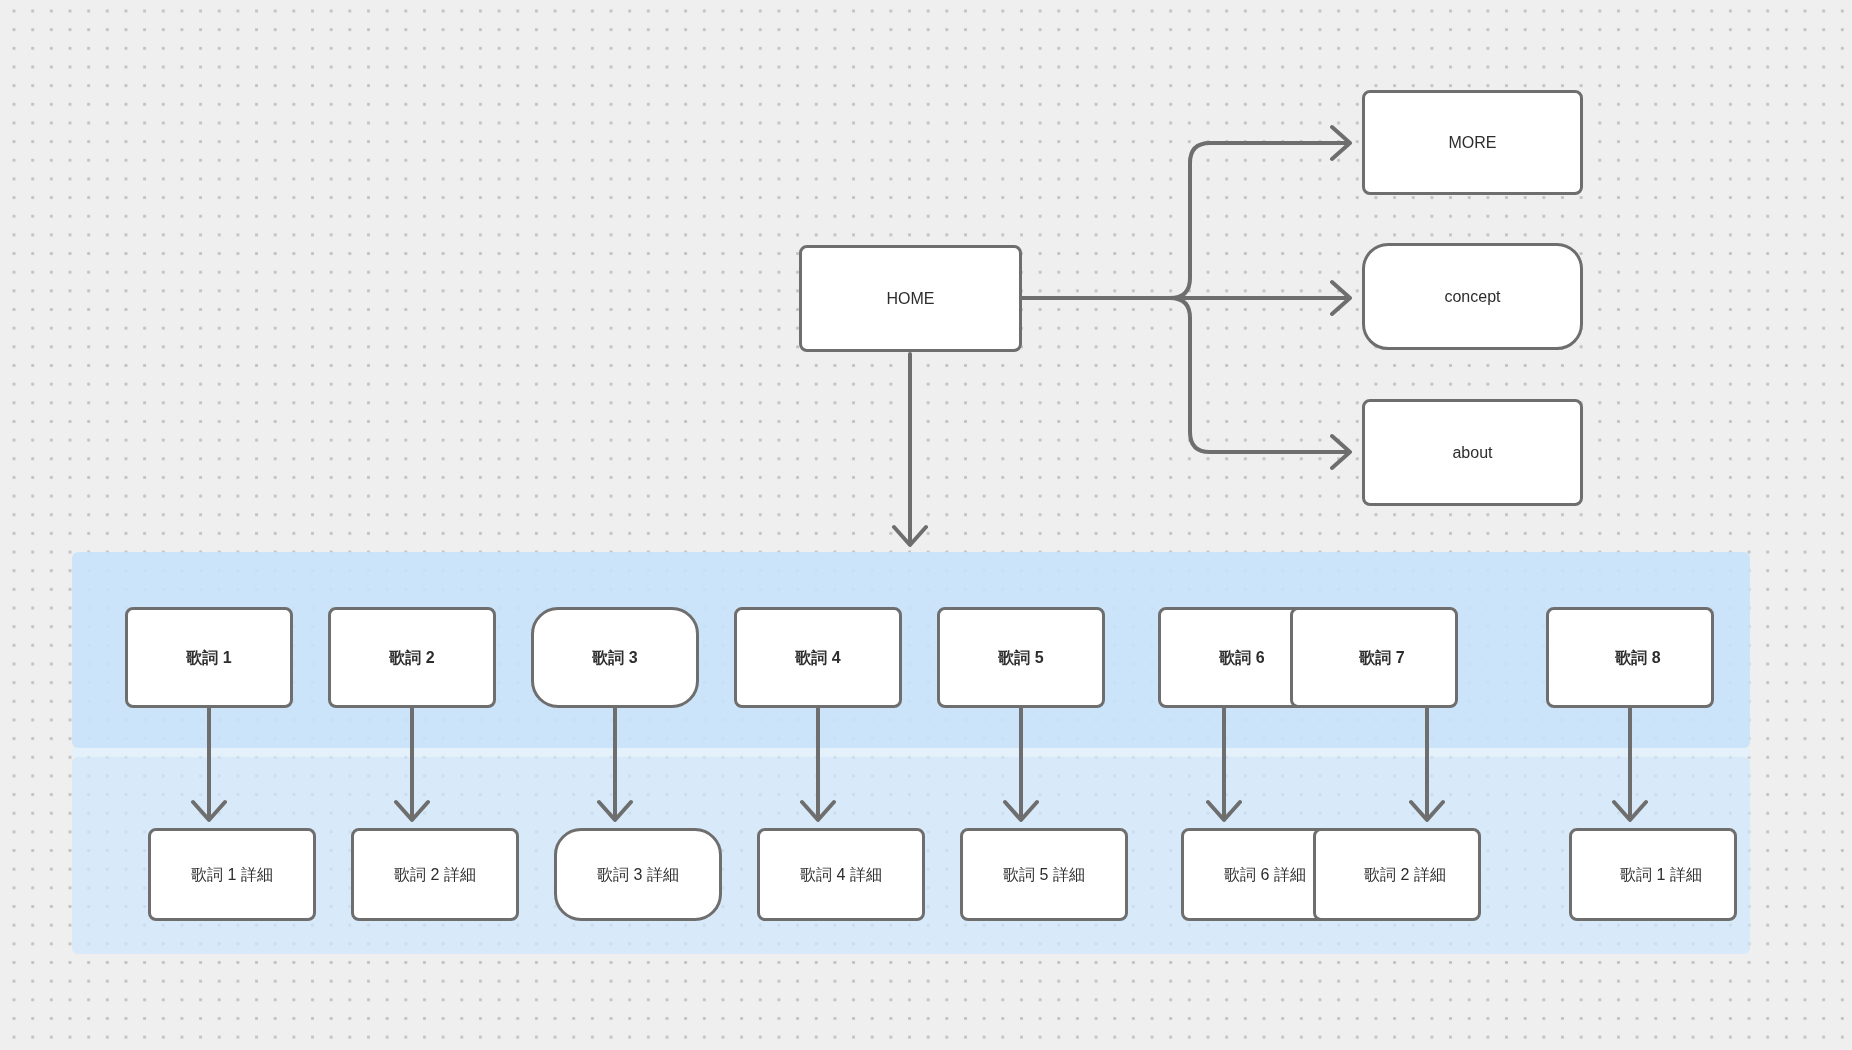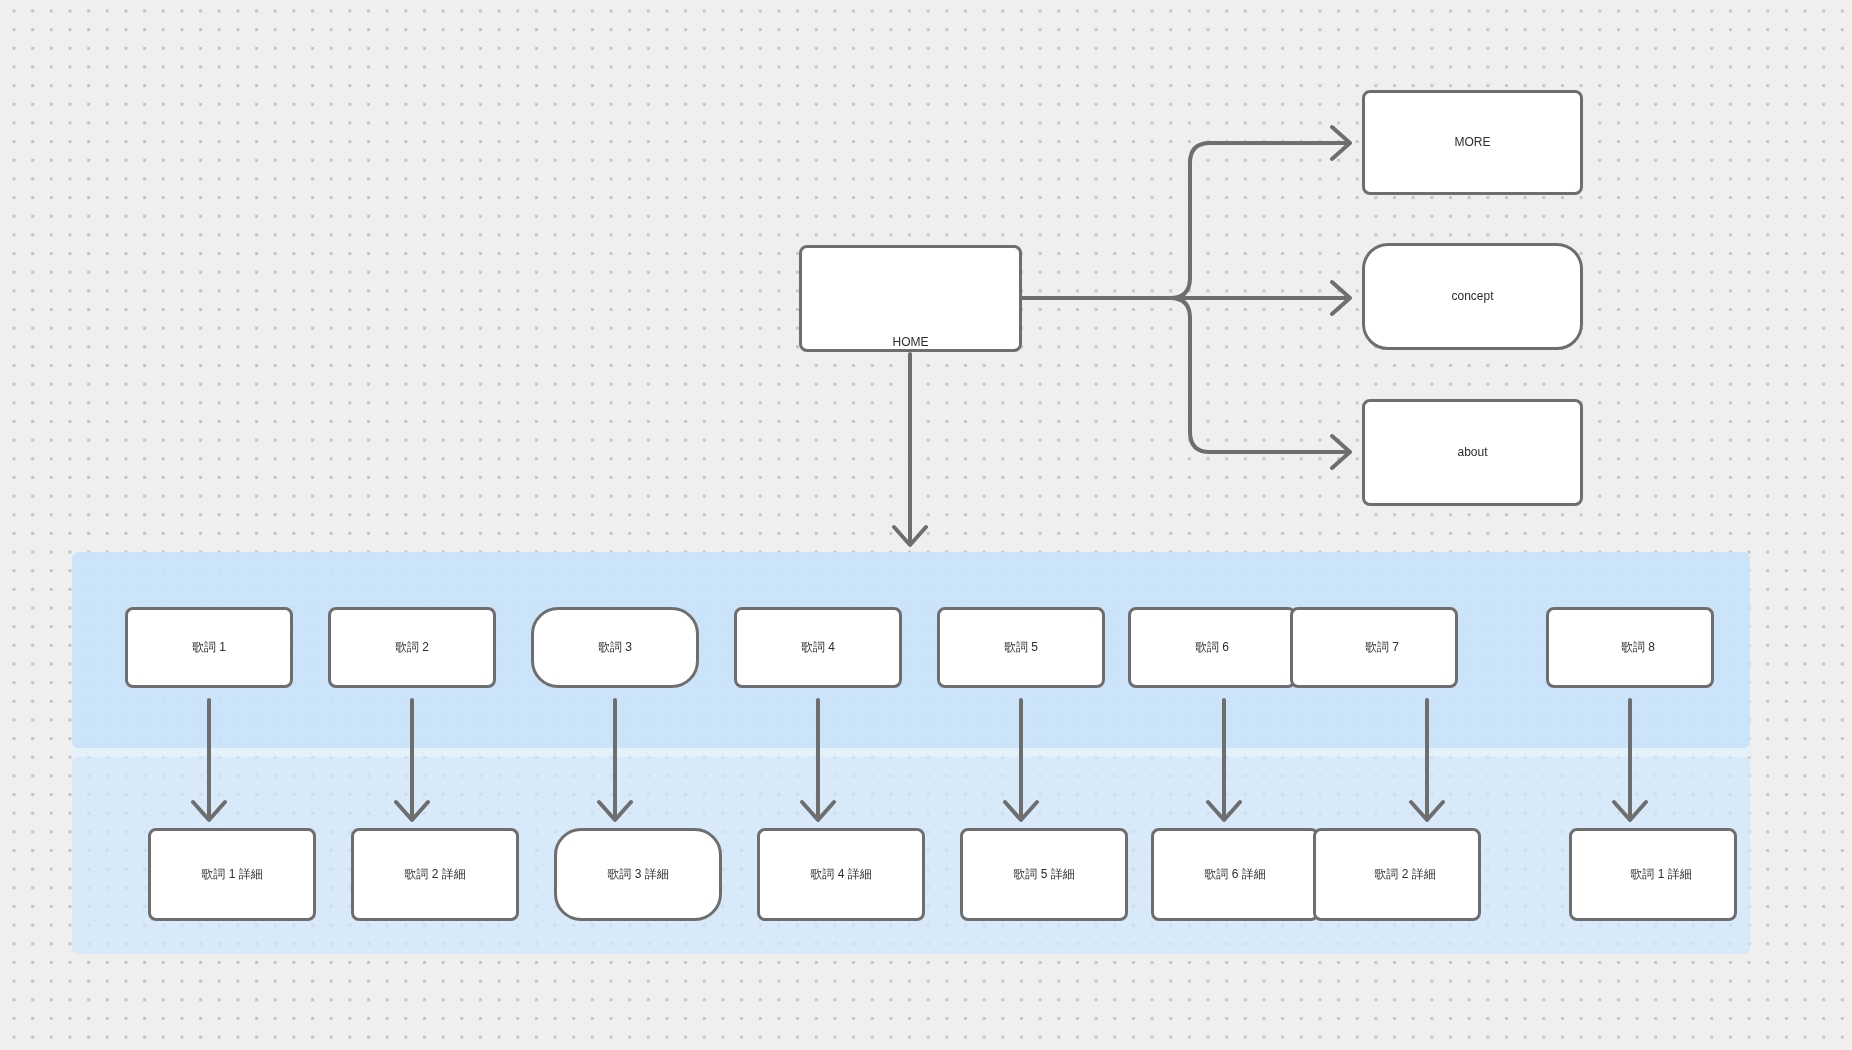--- a/index.html
+++ b/index.html
@@ -39,34 +39,34 @@
   .node {
     position: absolute;
     box-sizing: border-box;
     background: var(--node-fill, #ffffff);
     border: 3.5px solid var(--stroke, #6e6e6e);
     border-radius: 8px;
     display: flex;
     align-items: center;
     justify-content: center;
     color: var(--text, #2d2d2d);
-    font-size: 12px;
+    font-size: 16px;
     line-height: 1.2;
     white-space: nowrap;
   }
   
-  .n-home    { left: 799px;  top: 245px; width: 223px; height: 107px; align-items: flex-end; }
+  .n-home    { left: 799px;  top: 245px; width: 223px; height: 107px; }
   .n-more    { left: 1362px; top: 90px;  width: 221px; height: 105px; }
   .n-concept { left: 1362px; top: 243px; width: 221px; height: 107px; border-radius: 26px; }
   .n-about   { left: 1362px; top: 399px; width: 221px; height: 107px; }
   
-  .lyric   { top: 607px; width: 168px; height: 81px; }
+  .lyric   { top: 607px; width: 168px; height: 101px; font-weight: bold; }
   .detail  { top: 828px; width: 168px; height: 93px; margin-left: 23px; }
   .c0 { left: 125px; }  .c1 { left: 328px; }  .c2 { left: 531px; border-radius: 27px; }  .c3 { left: 734px; }
-  .c4 { left: 937px; }  .c5 { left: 1128px; } .c6 { left: 1290px; padding-left: 16px; } .c7 { left: 1546px; padding-left: 16px; }
+  .c4 { left: 937px; }  .c5 { left: 1158px; } .c6 { left: 1290px; padding-left: 16px; } .c7 { left: 1546px; padding-left: 16px; }
 </style>
 </head>
 <body>
 
 <div id="canvas">
 
   <div class="band band-top"></div>
   <div class="band band-gap"></div>
   <div class="band band-bottom"></div>
 

